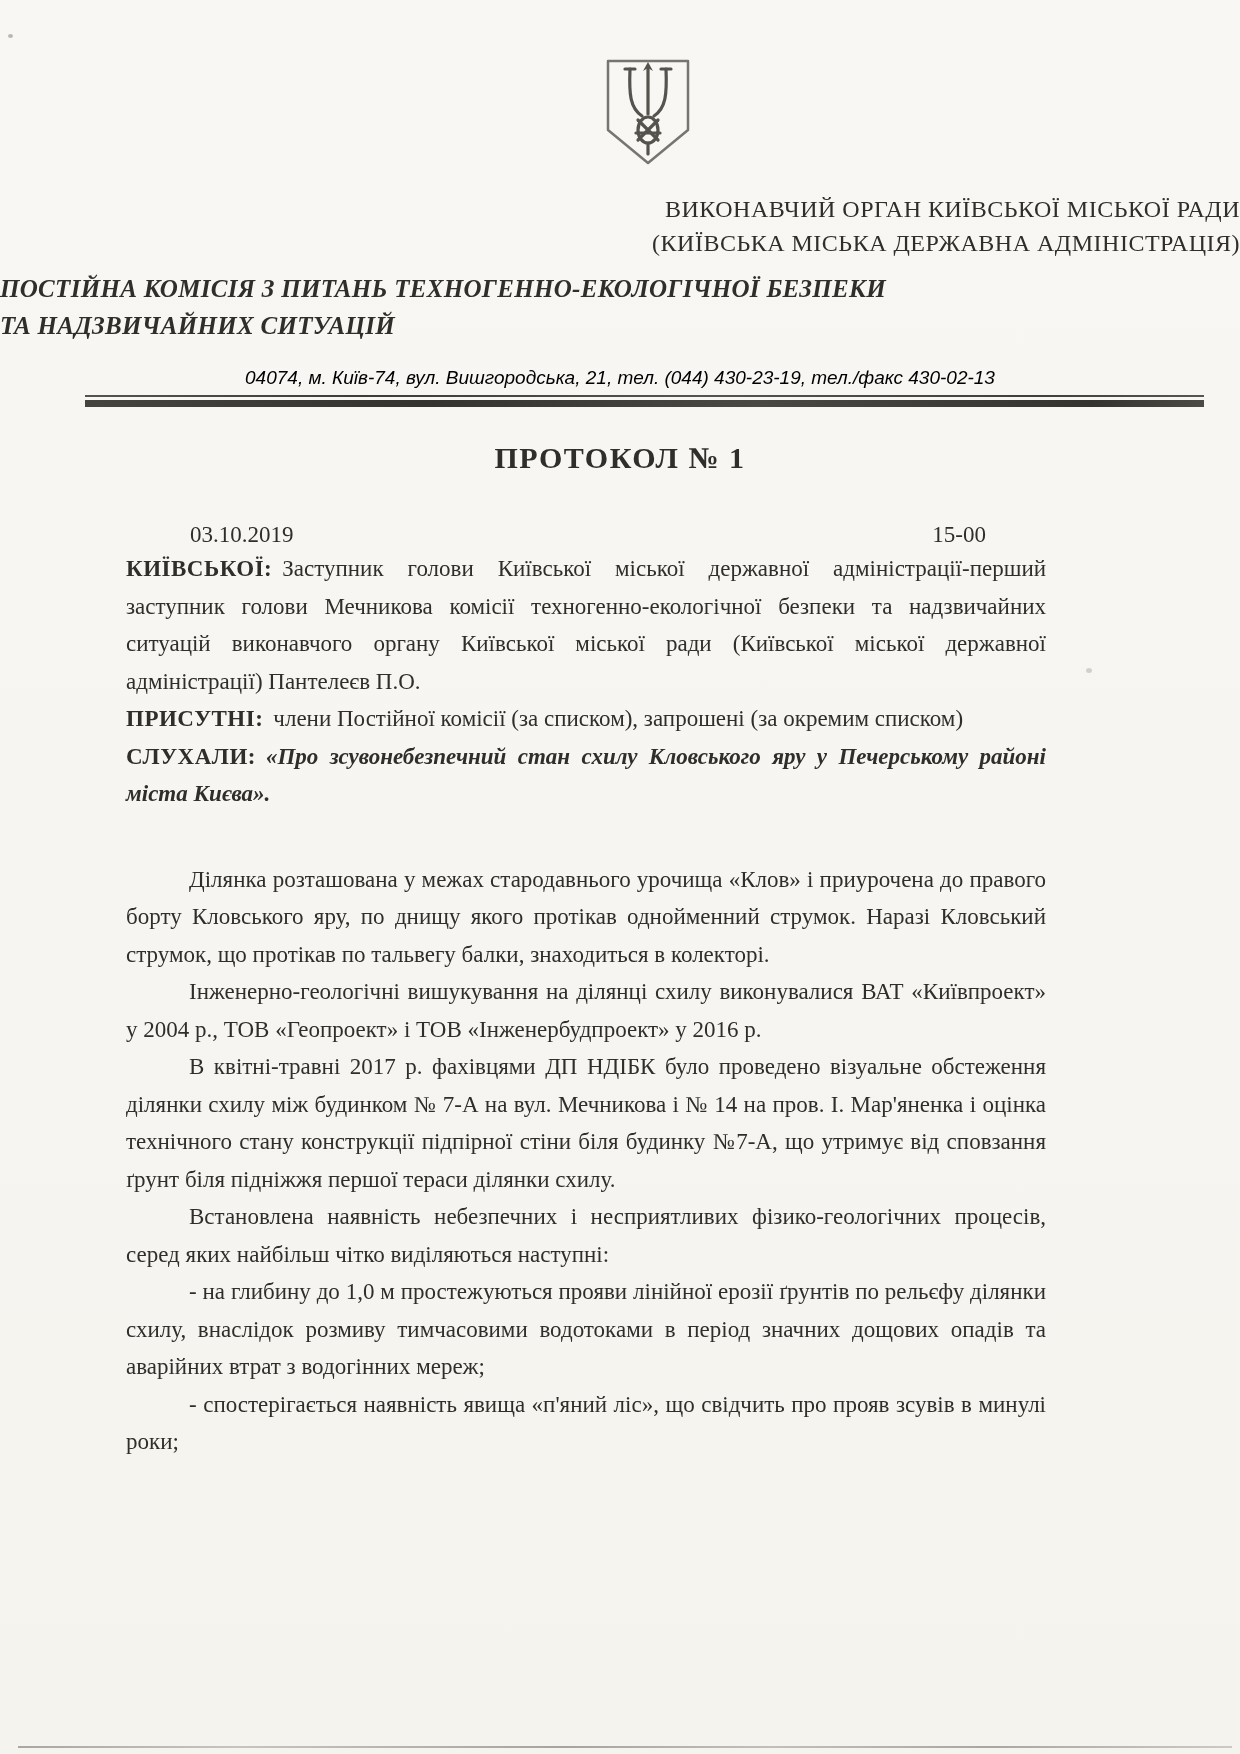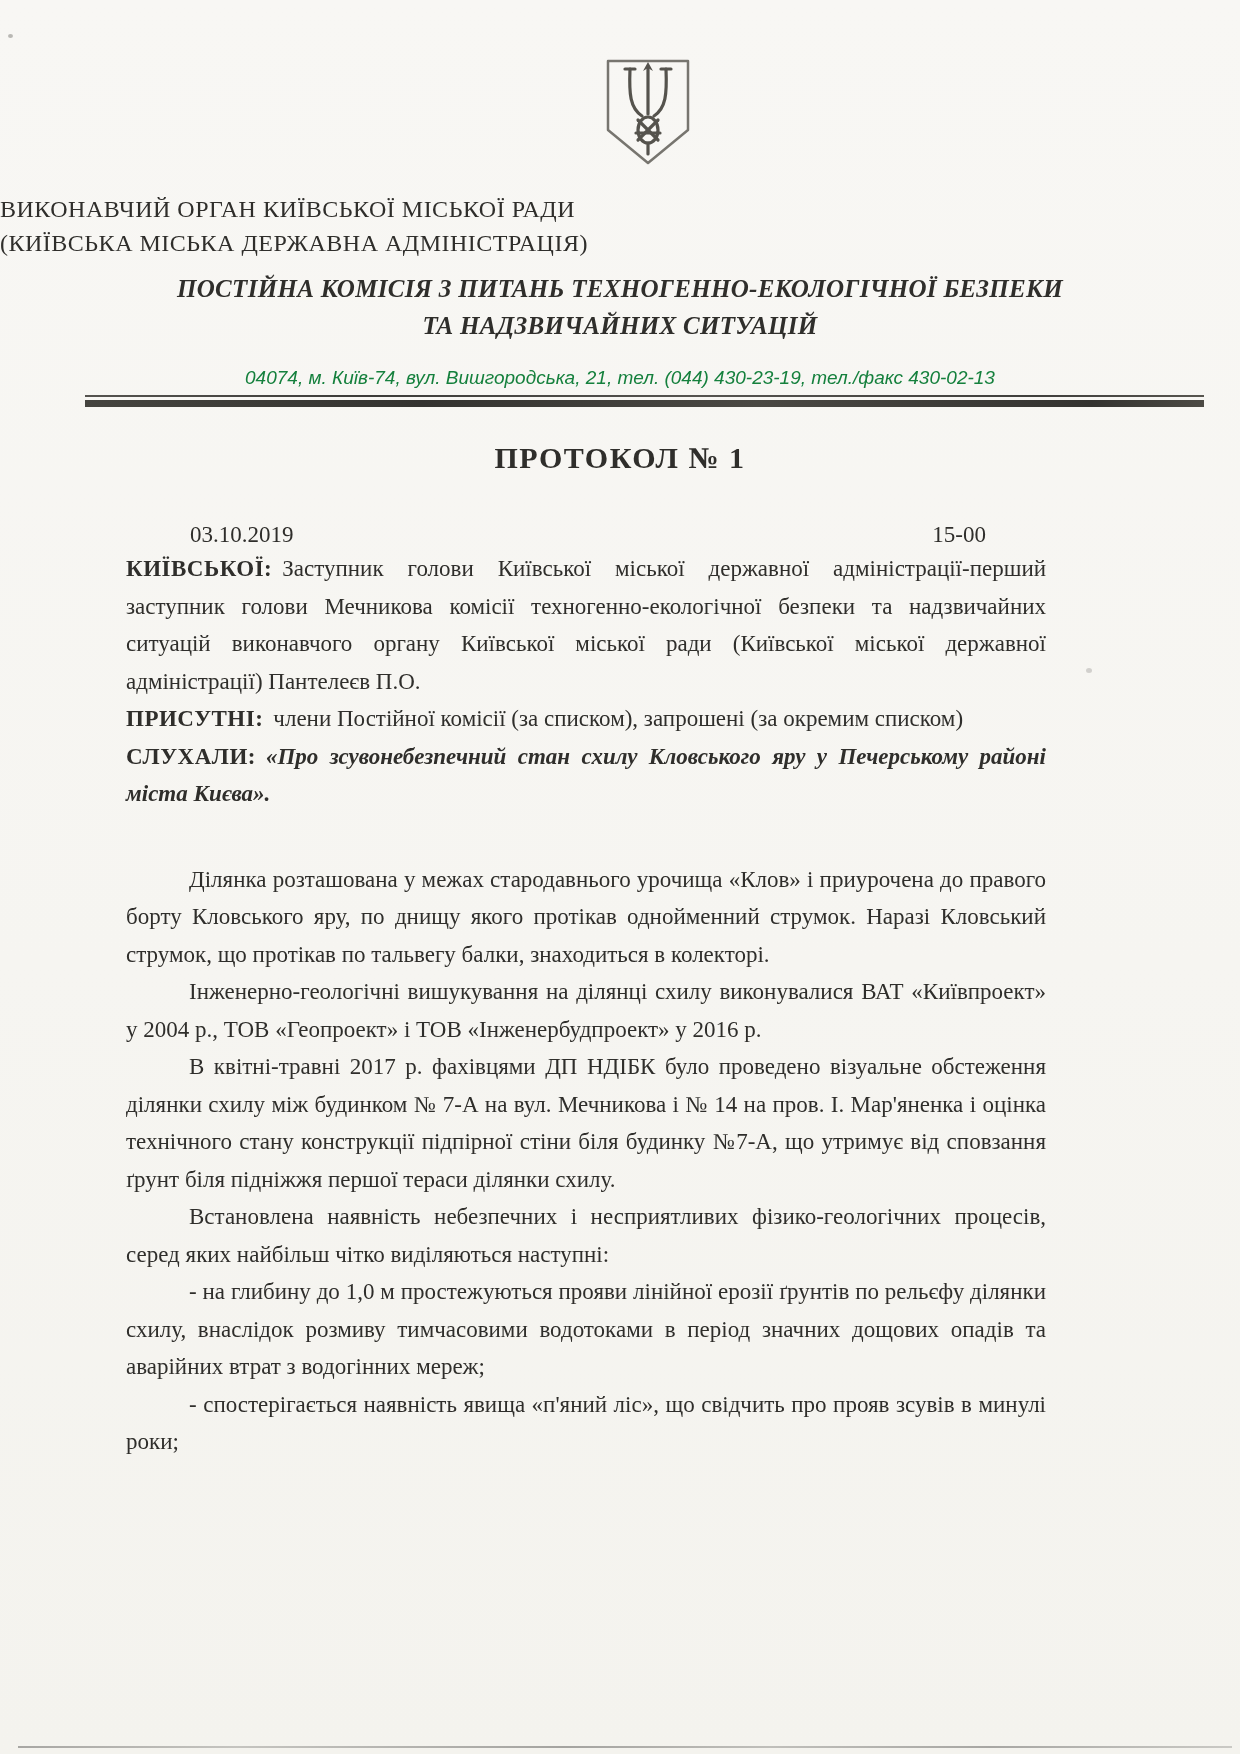--- a/index.html
+++ b/index.html
@@ -9,26 +9,26 @@
     font-family:"Liberation Serif", serif;
     color:#2f2e2b;
     position:relative;
     overflow:hidden;
   }
   .page { position:relative; width:1240px; height:1754px; }
 
   .emblem-wrap { text-align:center; padding-top:56px; }
   .emblem { display:inline-block; transform:translateX(28px); }
 
-  .org-line { text-align:left; font-size:24px; line-height:34px; letter-spacing:.5px; }
+  .org-line { text-align:right; font-size:24px; line-height:34px; letter-spacing:.5px; }
   .org-line.first { margin-top:20px; }
-  .commission-line { text-align:center; font-size:25px; font-weight:bold; font-style:italic; line-height:37px; letter-spacing:.3px; }
+  .commission-line { text-align:left; font-size:25px; font-weight:bold; font-style:italic; line-height:37px; letter-spacing:.3px; }
   .commission-line.first { margin-top:10px; }
 
-  .address-line { text-align:center; font-family:"Liberation Sans", sans-serif; font-style:italic; font-size:19px; line-height:24px; margin-top:22px; color:#15803d; }
+  .address-line { text-align:center; font-family:"Liberation Sans", sans-serif; font-style:italic; font-size:19px; line-height:24px; margin-top:22px; color:#000000; }
 
   .rules { margin-left:85px; margin-right:36px; margin-top:5px; }
   .rule-thin  { height:2px; background:linear-gradient(90deg,#55534f,#3c3b38 25%,#55534f 55%,#3f3e3b 85%,#57554f); }
   .rule-thick { height:7px; margin-top:3px; background:linear-gradient(90deg,#45443f,#343330 30%,#4a4843 60%,#343330 90%,#4c4a44); }
 
   .doc-title { text-align:center; font-size:30px; font-weight:bold; letter-spacing:1.5px; margin-top:33px; line-height:36px; }
 
   .text-col { margin-left:126px; margin-right:194px; }
 
   .date-row { display:flex; justify-content:space-between; font-size:23px; line-height:30px; margin-top:44px; padding-left:64px; padding-right:60px; }

